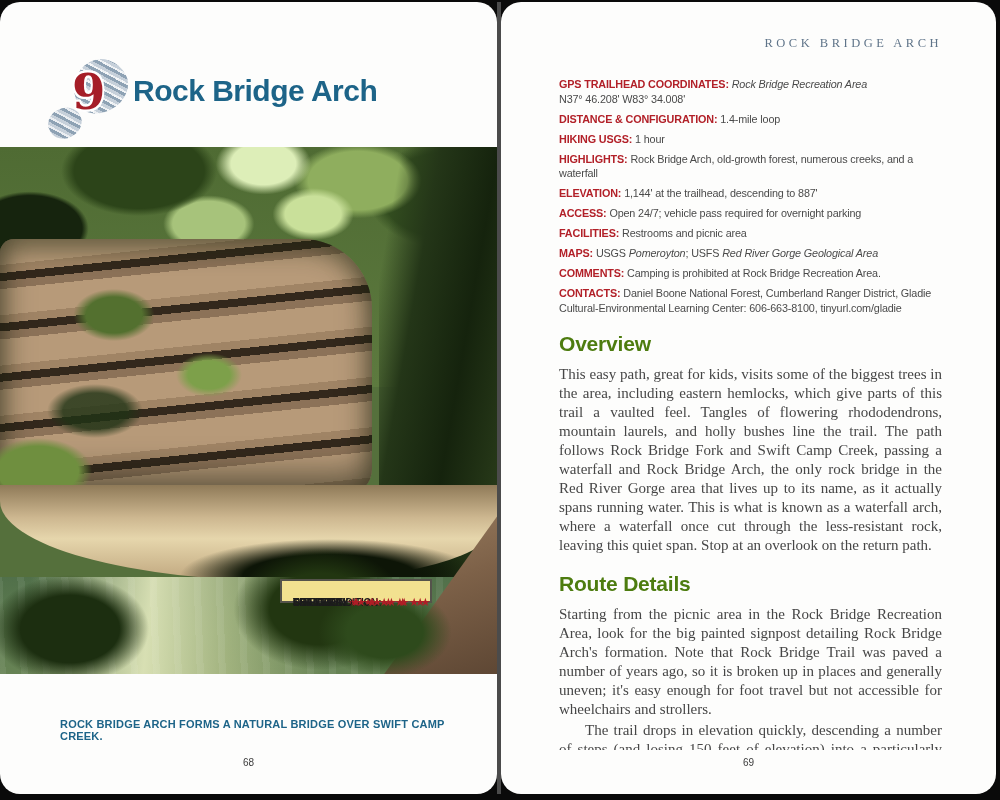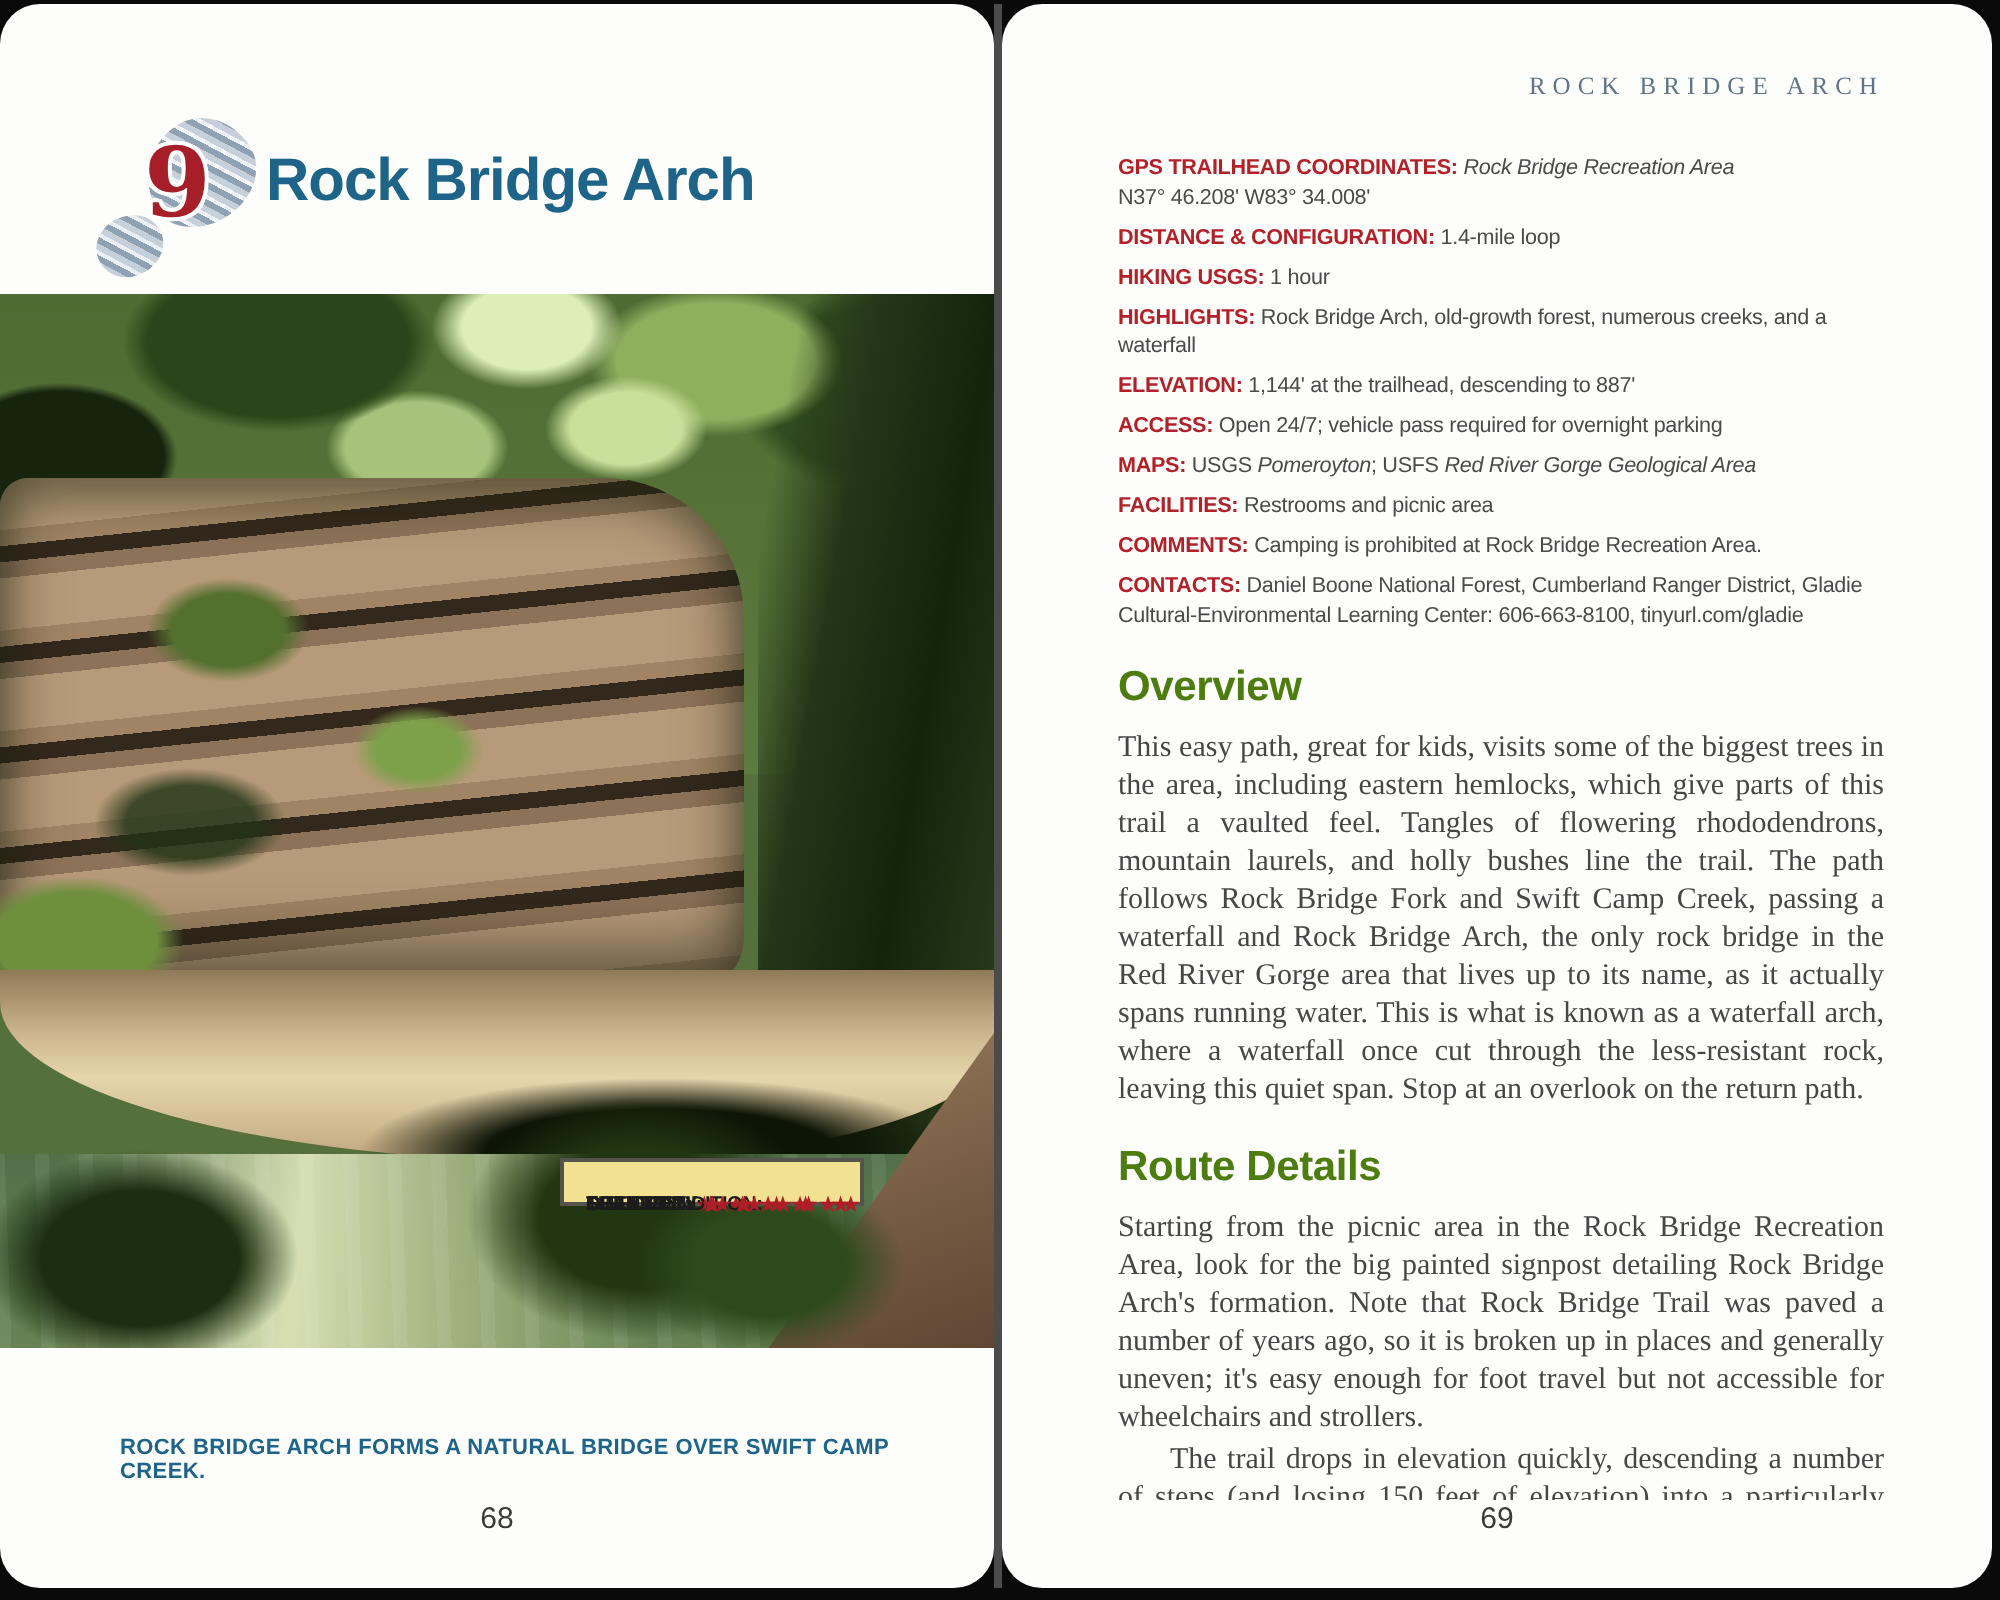--- a/index.html
+++ b/index.html
@@ -78,21 +78,21 @@
   
   .ratings{left:280px;top:432px;width:126px;padding:10px 11px;
     background:#F2E190;border:2px solid #55534B;}
   .rating-row{display:flex;align-items:center;gap:5px;margin:4px 0;white-space:nowrap;}
   .rating-label{font-size:10px;font-weight:bold;letter-spacing:-.2px;color:#1c1c1c;}
   .rating-stars{font-family:"DejaVu Sans",sans-serif;font-size:11.5px;color:#AF1E26;letter-spacing:1px;}
 
   .caption{position:absolute;left:60px;top:716px;margin:0;width:420px;
     font-size:11px;font-weight:bold;letter-spacing:.2px;color:#1D6488;}
   .pagenum{position:absolute;bottom:26px;left:0;right:0;text-align:center;
-    font-size:15px;color:#3c3c3c;}
+    font-size:10px;color:#3c3c3c;}
 
   
   .rp-inner{position:absolute;inset:0 54px 44px 58px;overflow:hidden;}
   .running-head{margin-top:34px;text-align:right;font-family:"Liberation Serif",serif;
     font-size:12.5px;letter-spacing:3.5px;color:#5F7489;}
   .info-list{margin-top:26px;}
   .info-row{font-size:10.8px;line-height:14.5px;letter-spacing:-.15px;
     color:#4A4A4A;margin-bottom:5.5px;}
   .info-label{color:#B22028;font-weight:bold;}
   .em{font-style:italic;}
@@ -164,22 +164,22 @@
     <section class="page right">
       <div class="rp-inner">
         <div class="running-head">ROCK BRIDGE ARCH</div>
         <div class="info-list">
             <div class="info-row"><span class="info-label">GPS TRAILHEAD COORDINATES: </span><span class="em">Rock Bridge Recreation Area</span><div>N37° 46.208' W83° 34.008'</div></div>
             <div class="info-row"><span class="info-label">DISTANCE &amp; CONFIGURATION: </span><span>1.4-mile loop</span></div>
             <div class="info-row"><span class="info-label">HIKING USGS: </span><span>1 hour</span></div>
             <div class="info-row"><span class="info-label">HIGHLIGHTS: </span><span>Rock Bridge Arch, old-growth forest, numerous creeks, and a waterfall</span></div>
             <div class="info-row"><span class="info-label">ELEVATION: </span><span>1,144' at the trailhead, descending to 887'</span></div>
             <div class="info-row"><span class="info-label">ACCESS: </span><span>Open 24/7; vehicle pass required for overnight parking</span></div>
+            <div class="info-row"><span class="info-label">FACILITIES: </span><span>Restrooms and picnic area</span></div>
             <div class="info-row"><span class="info-label">MAPS: </span><span>USGS </span><span class="em">Pomeroyton</span><span>; USFS </span><span class="em">Red River Gorge Geological Area</span></div>
-            <div class="info-row"><span class="info-label">FACILITIES: </span><span>Restrooms and picnic area</span></div>
             <div class="info-row"><span class="info-label">COMMENTS: </span><span>Camping is prohibited at Rock Bridge Recreation Area.</span></div>
             <div class="info-row"><span class="info-label">CONTACTS: </span><span>Daniel Boone National Forest, Cumberland Ranger District, Gladie Cultural-Environmental Learning Center: 606-663-8100, tinyurl.com/gladie</span></div>
           </div>
         <h2 class="sec-head">Overview</h2>
         <p class="body">This easy path, great for kids, visits some of the biggest trees in the area, including eastern hemlocks, which give parts of this trail a vaulted feel. Tangles of flowering rhododendrons, mountain laurels, and holly bushes line the trail. The path follows Rock Bridge Fork and Swift Camp Creek, passing a waterfall and Rock Bridge Arch, the only rock bridge in the Red River Gorge area that lives up to its name, as it actually spans running water. This is what is known as a waterfall arch, where a waterfall once cut through the less-resistant rock, leaving this quiet span. Stop at an overlook on the return path.</p>
         <h2 class="sec-head">Route Details</h2>
         <p class="body">Starting from the picnic area in the Rock Bridge Recreation Area, look for the big painted signpost detailing Rock Bridge Arch's formation. Note that Rock Bridge Trail was paved a number of years ago, so it is broken up in places and generally uneven; it's easy enough for foot travel but not accessible for wheelchairs and strollers.</p>
         <p class="body indent cut">The trail drops in elevation quickly, descending a number of steps (and losing 150 feet of elevation) into a particularly lush forest of old-growth hemlocks, holly, rhododendrons, mountain laurels,</p>
       </div>
       <div class="pagenum">69</div>

